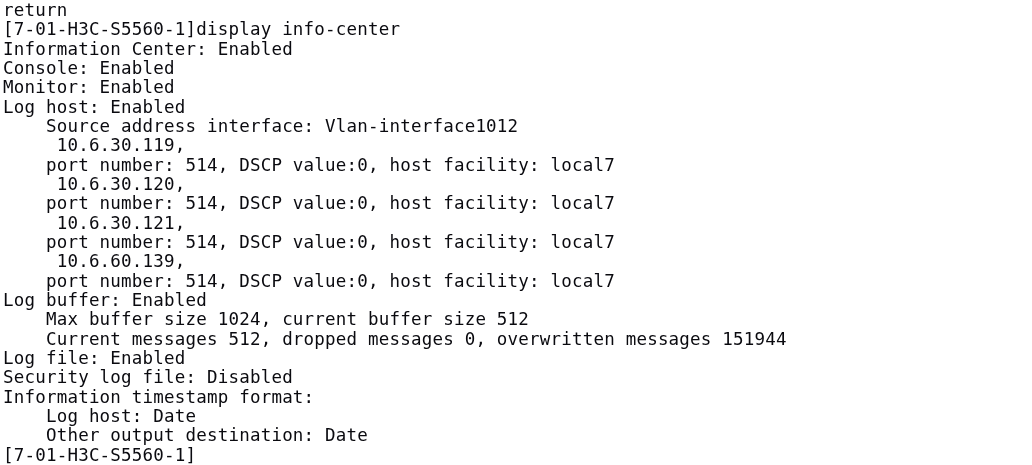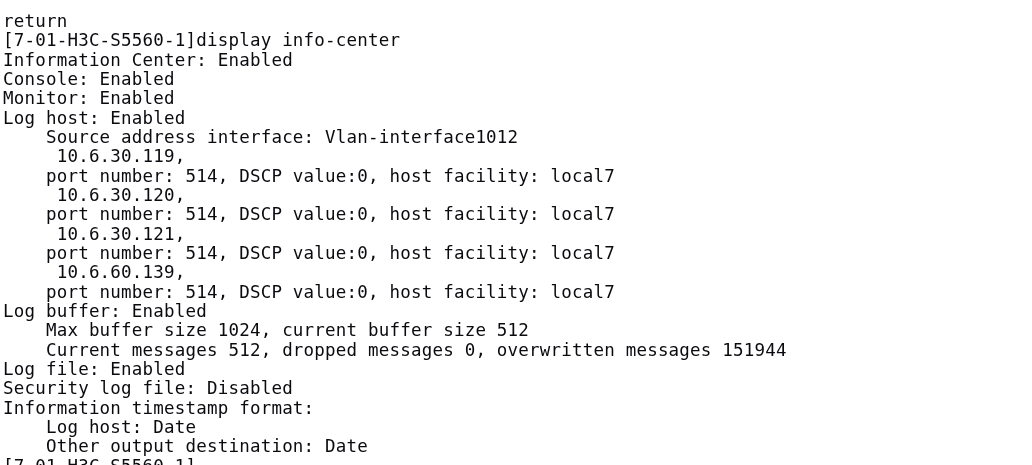--- a/index.html
+++ b/index.html
@@ -17,21 +17,20 @@
     width: 1032px;
     height: 352px;
     padding: 1px 0 0 3px;
     background: #ffffff;
     color: #0a0a0f;
     font-family: "DejaVu Sans Mono", "Liberation Mono", monospace;
     font-size: 17.5px;
     line-height: 19.33px;
     white-space: pre;
     cursor: text;
-    margin-top: 11px;
   }
   .terminal .line {
     height: 19.33px;
     white-space: pre;
     letter-spacing: 0.2px;
   }
 </style>
 </head>
 <body>
 

